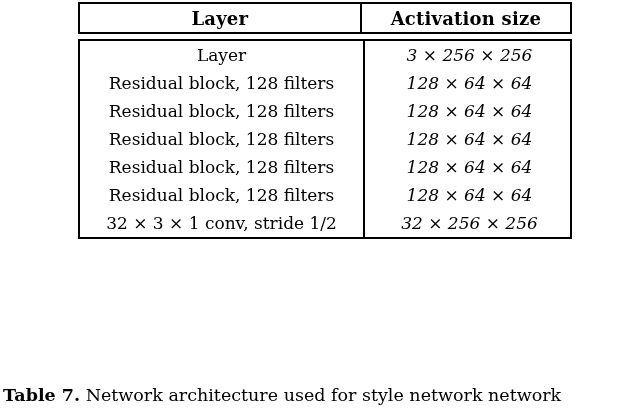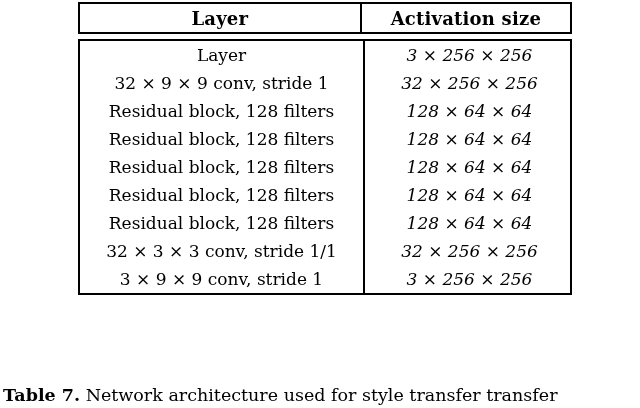--- a/index.html
+++ b/index.html
@@ -137,54 +137,46 @@
           <col class="c-layer">
           <col class="c-act">
         </colgroup>
         <tbody id="tbody">
 
         <tr>
               <td class="layer">Layer</td>
               <td class="act">3 × 256 × 256</td>
             </tr>
             <tr>
-              <td class="layer">32 × 9 × 9 conv, stride 1</td>
-              <td class="act">32 × 256 × 256</td>
-            </tr>
-            <tr>
               <td class="layer">Residual block, 128 filters</td>
               <td class="act">128 × 64 × 64</td>
             </tr>
             <tr>
               <td class="layer">Residual block, 128 filters</td>
               <td class="act">128 × 64 × 64</td>
             </tr>
             <tr>
               <td class="layer">Residual block, 128 filters</td>
               <td class="act">128 × 64 × 64</td>
             </tr>
             <tr>
               <td class="layer">Residual block, 128 filters</td>
               <td class="act">128 × 64 × 64</td>
             </tr>
             <tr>
               <td class="layer">Residual block, 128 filters</td>
               <td class="act">128 × 64 × 64</td>
             </tr>
             <tr>
-              <td class="layer">32 × 3 × 3 conv, stride 1/1</td>
+              <td class="layer">32 × 3 × 1 conv, stride 1/2</td>
               <td class="act">32 × 256 × 256</td>
-            </tr>
-            <tr>
-              <td class="layer">3 × 9 × 9 conv, stride 1</td>
-              <td class="act">3 × 256 × 256</td>
             </tr>
           </tbody>
       </table>
     </div>
 
   </div>
 
   <div id="caption">
-    <span class="cap-label">Table 7.</span><span class="cap-text"> Network architecture used for style transfer transfer</span>
+    <span class="cap-label">Table 7.</span><span class="cap-text"> Network architecture used for style network network</span>
   </div>
 
 </div>
 
 </body></html>

